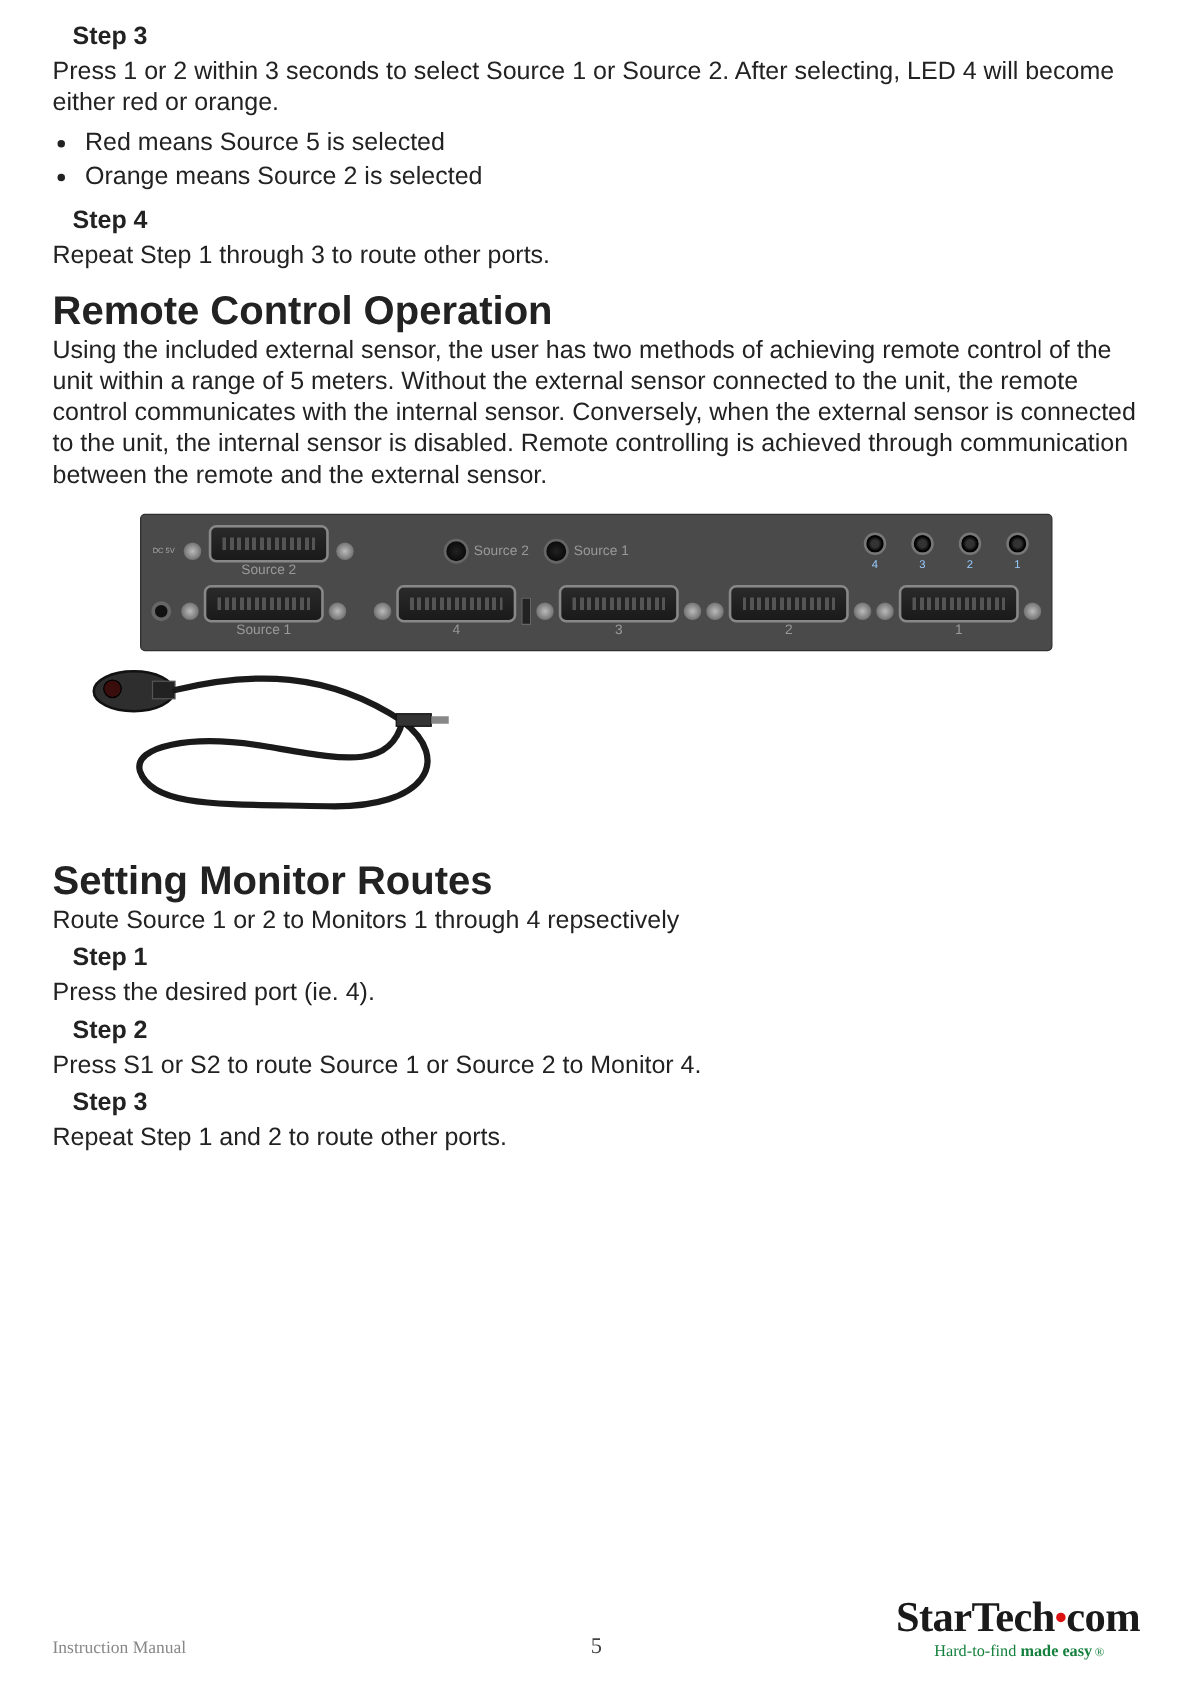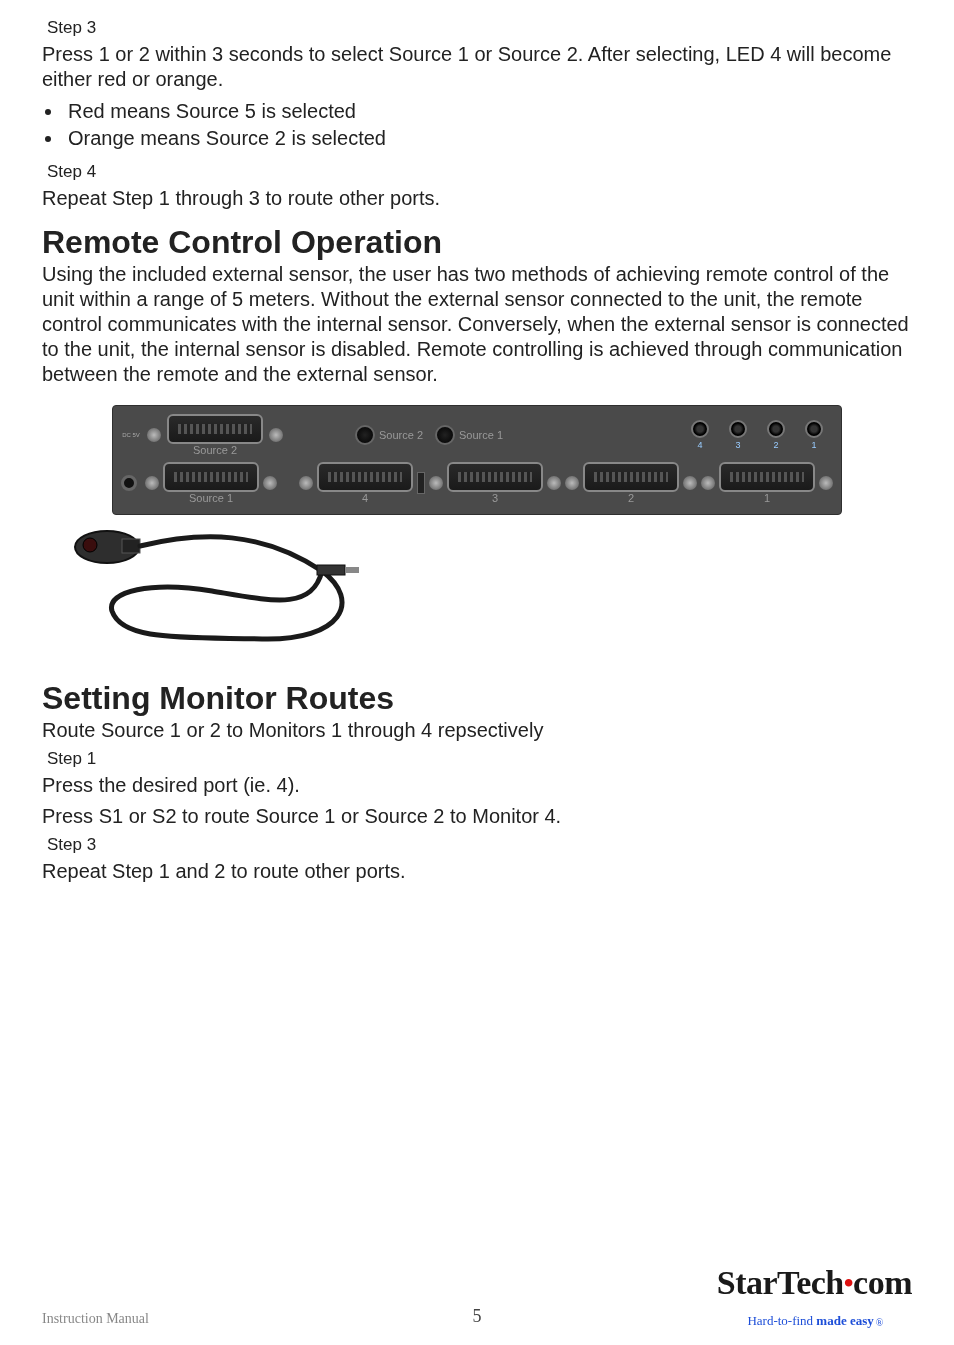--- a/index.html
+++ b/index.html
@@ -10,23 +10,23 @@
     color: #222;
   }
   .page {
     width: 954px;
     min-height: 1345px;
     box-sizing: border-box;
     padding: 12px 42px 20px 42px;
     position: relative;
   }
   h3.step {
-    font-size: 17px;
-    font-weight: 400;
-    margin: 6px 0 4px 5px;
+    font-size: 20px;
+    font-weight: 700;
+    margin: 6px 0 4px 16px;
   }
   p.body {
     font-size: 20px;
     line-height: 1.25;
     margin: 2px 0 6px 0;
     font-weight: 400;
   }
   ul.bullets {
     margin: 2px 0 10px 0;
     padding-left: 22px;
@@ -144,22 +144,22 @@
   }
   .logo .brand .dot {
     color:#d11;
     font-size:28px;
     position:relative;
     top:-2px;
   }
   .logo .reg { font-size:10px; vertical-align: top; position:relative; top:4px; left:2px;}
   .logo .tagline {
     font-size: 13px;
-    color: #1d4ed8;
-    margin-top: 14px;
+    color: #15803d;
+    margin-top: 2px;
   }
   .logo .tagline .bold { font-weight:700; }
 </style>
 </head>
 <body>
 
 <div class="page">
 
   <h3 class="step">Step 3</h3>
   <p class="body">Press 1 or 2 within 3 seconds to select Source 1 or Source 2. After selecting, LED 4 will become either red or orange.</p>
@@ -263,20 +263,21 @@
       </svg>
     </div>
   </div>
 
   <h1 class="section">Setting Monitor Routes</h1>
   <p class="body">Route Source 1 or 2 to Monitors 1 through 4 repsectively</p>
 
   <h3 class="step">Step 1</h3>
   <p class="body">Press the desired port (ie. 4).</p>
 
+  <h3 class="step">Step 2</h3>
   <p class="body">Press S1 or S2 to route Source 1 or Source 2 to Monitor 4.</p>
 
   <h3 class="step">Step 3</h3>
   <p class="body">Repeat Step 1 and 2 to route other ports.</p>
 
 
   <div class="footer">
     <div>Instruction Manual</div>
     <div class="pagenum">5</div>
     <div class="logo">

